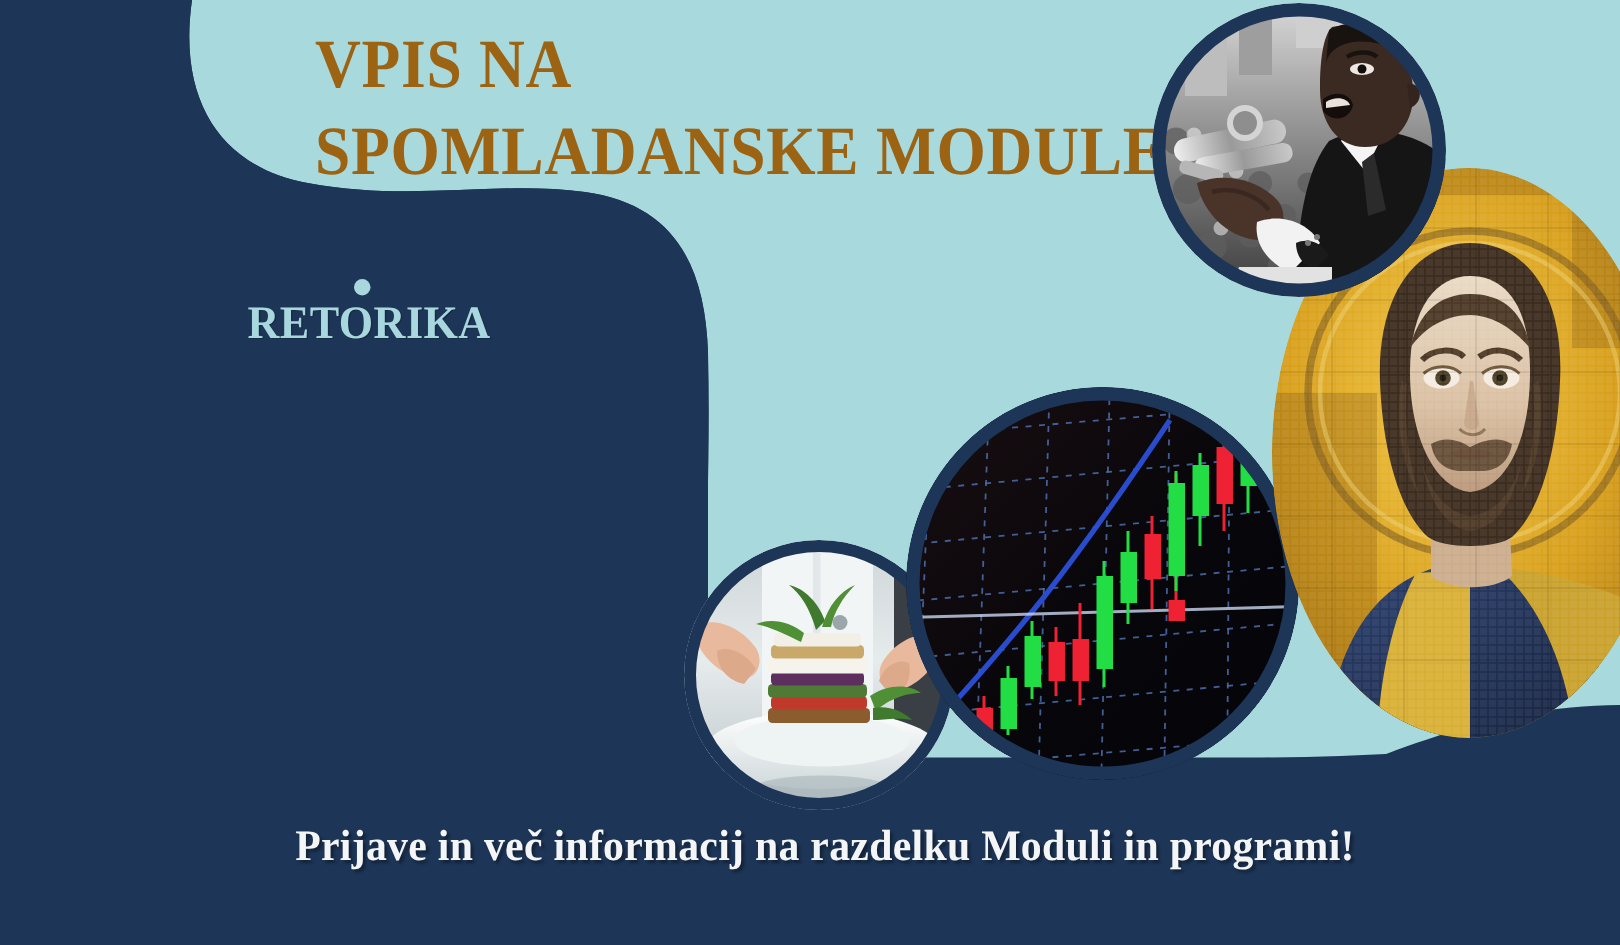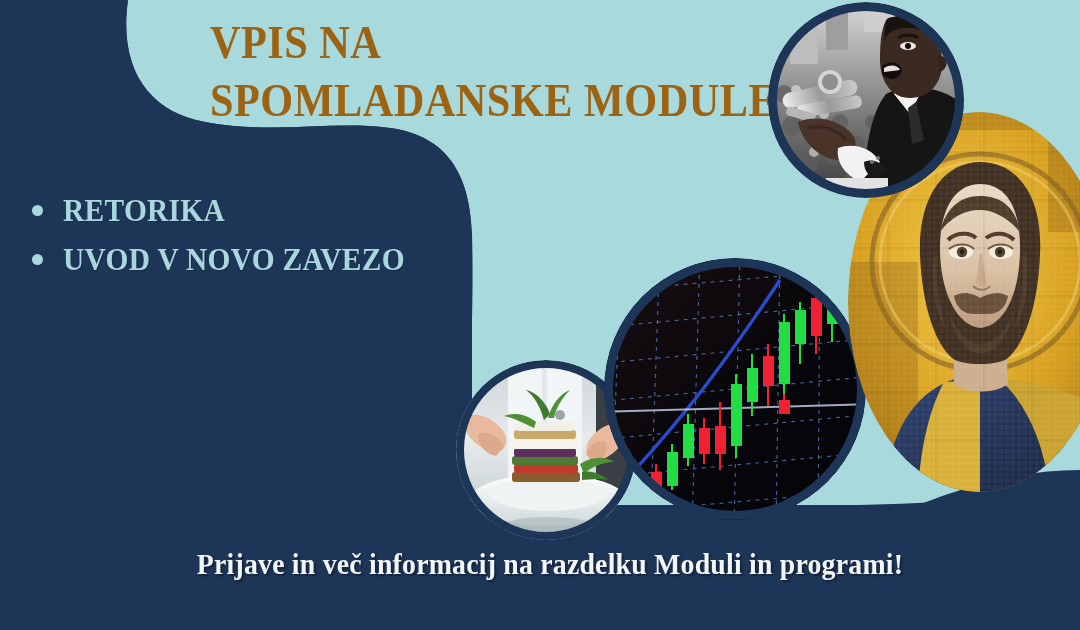--- a/index.html
+++ b/index.html
@@ -60,20 +60,21 @@
     top: 186px;
     list-style: none;
     margin: 0;
     padding: 0;
     width: 440px;
   }
   .module-item {
     display: flex;
     align-items: center;
     height: 49px;
+    flex-direction: column;
   }
   .bullet-dot {
     width: 11px;
     height: 11px;
     border-radius: 50%;
     background: #a8d8dd;
     flex: 0 0 auto;
     margin-right: 20px;
     margin-left: 2px;
   }
@@ -206,24 +207,20 @@
 
   <div class="title-block">
     <div class="title-line">VPIS NA</div>
     <div class="title-line title-line-2">SPOMLADANSKE MODULE:</div>
   </div>
 
   <ul class="module-list">
     <li class="module-item">
       <span class="bullet-dot"></span>
       <span class="module-label">RETORIKA</span>
-    </li>
-    <li class="module-item">
-      <span class="bullet-dot"></span>
-      <span class="module-label">UVOD V NOVO ZAVEZO</span>
     </li>
   </ul>
 
   <div class="photo-circle" id="circle-food">
     <div class="photo-inner">
       <svg class="svg-fill" viewBox="0 0 180 180" preserveAspectRatio="xMidYMid slice">
         <defs>
           <linearGradient id="kitchenBg" x1="0" y1="0" x2="0" y2="1">
             <stop offset="0%" stop-color="#cfd6d8"></stop>
             <stop offset="45%" stop-color="#e6ebec"></stop>

